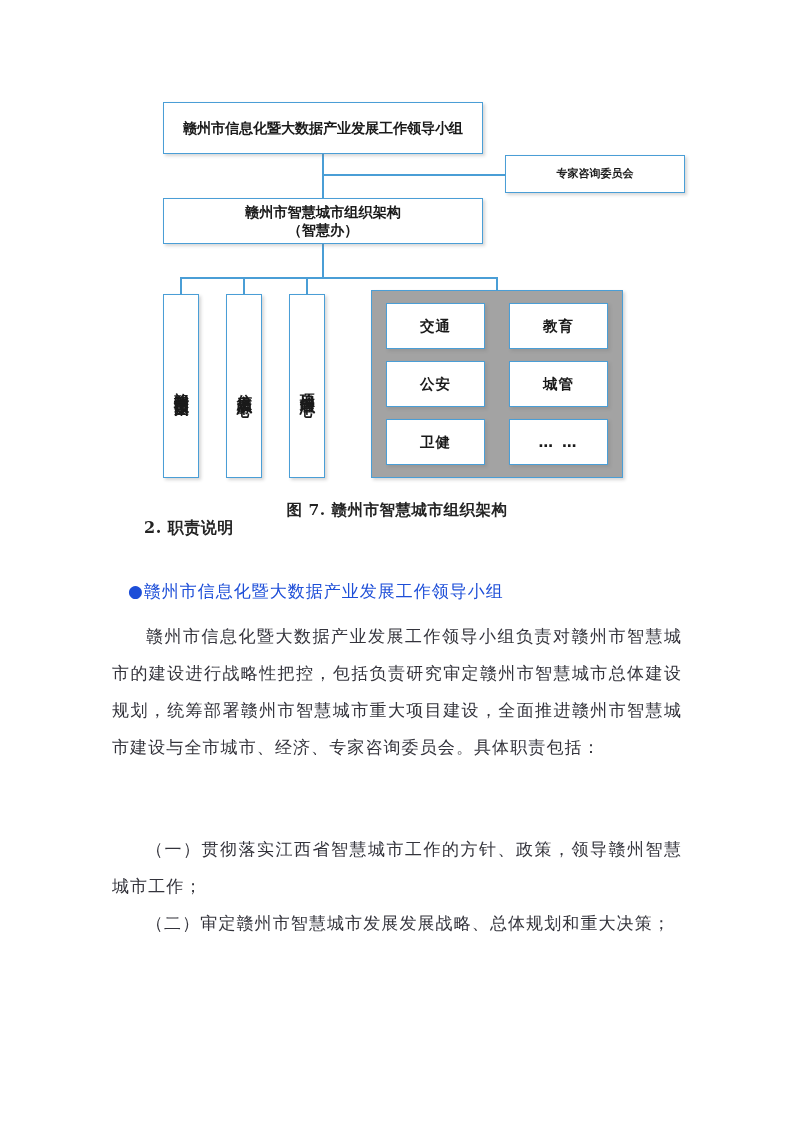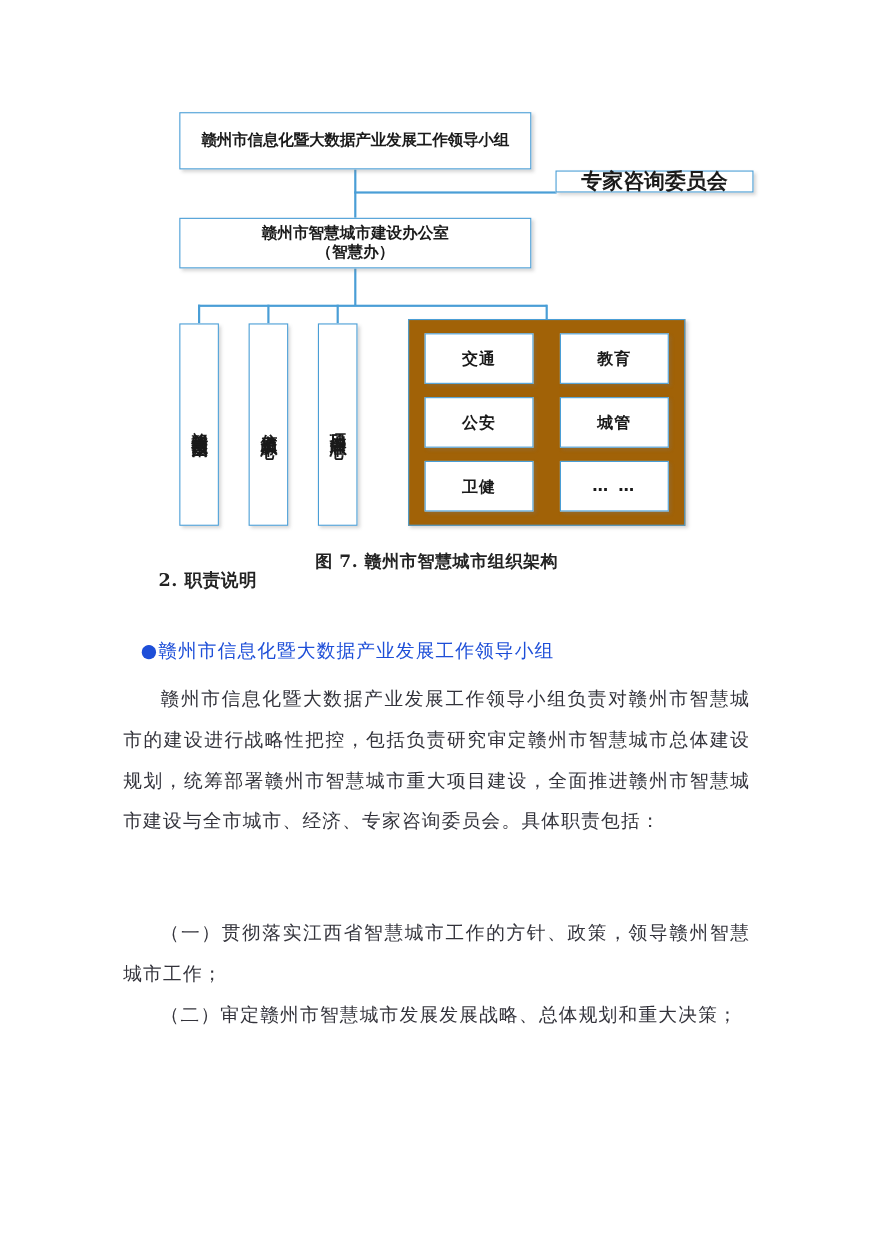--- a/index.html
+++ b/index.html
@@ -42,22 +42,22 @@
   
   #node-leadgroup {
     left: 163px; top: 102px;
     width: 320px; height: 52px;
     font-size: 14.2px;
     letter-spacing: -0.2px;
   }
   
   #node-expert {
     left: 505px; top: 155px;
-    width: 180px; height: 20px;
-    font-size: 19px;
+    width: 180px; height: 38px;
+    font-size: 11px;
   }
   
   #node-office {
     left: 163px; top: 198px;
     width: 320px; height: 46px;
     font-size: 14.2px;
   }
 
   
   .vnode {
@@ -73,21 +73,21 @@
   #node-infores  { left: 226px; width: 36px; }
   #node-projmgmt { left: 289px; width: 36px; }
 
   
   #dept-container {
     position: absolute;
     left: 371px; top: 290px;
     width: 252px; height: 188px;
     box-sizing: border-box;
     border: 1.4px solid #4a9ed6;
-    background: #a16207;
+    background: #a3a3a3;
     box-shadow: 2px 2px 3px rgba(120,120,120,0.30);
     display: grid;
     grid-template-columns: 1fr 1fr;
     grid-template-rows: 1fr 1fr 1fr;
     gap: 12px 24px;
     padding: 12px 14px;
   }
   .dept-cell {
     box-sizing: border-box;
     border: 1.4px solid #4a9ed6;
@@ -170,21 +170,21 @@
 
   <div class="line v" style="left:180px; top:277px; height:17px;"></div>
   <div class="line v" style="left:243px; top:277px; height:17px;"></div>
   <div class="line v" style="left:306px; top:277px; height:17px;"></div>
   <div class="line v" style="left:496px; top:277px; height:13px;"></div>
 
   <div class="node" id="node-leadgroup">赣州市信息化暨大数据产业发展工作领导小组</div>
 
   <div class="node" id="node-expert">专家咨询委员会</div>
 
-  <div class="node" id="node-office" style="white-space: pre-line;">赣州市智慧城市建设办公室
+  <div class="node" id="node-office" style="white-space: pre-line;">赣州市智慧城市组织架构
 （智慧办）</div>
 
   <div class="node vnode" id="node-guotou">赣州市国投集团</div>
 
   <div class="node vnode" id="node-infores">信息资源中心</div>
 
   <div class="node vnode" id="node-projmgmt">项目管理中心</div>
 
   <div id="dept-container">
     <div class="dept-cell">交通</div>

